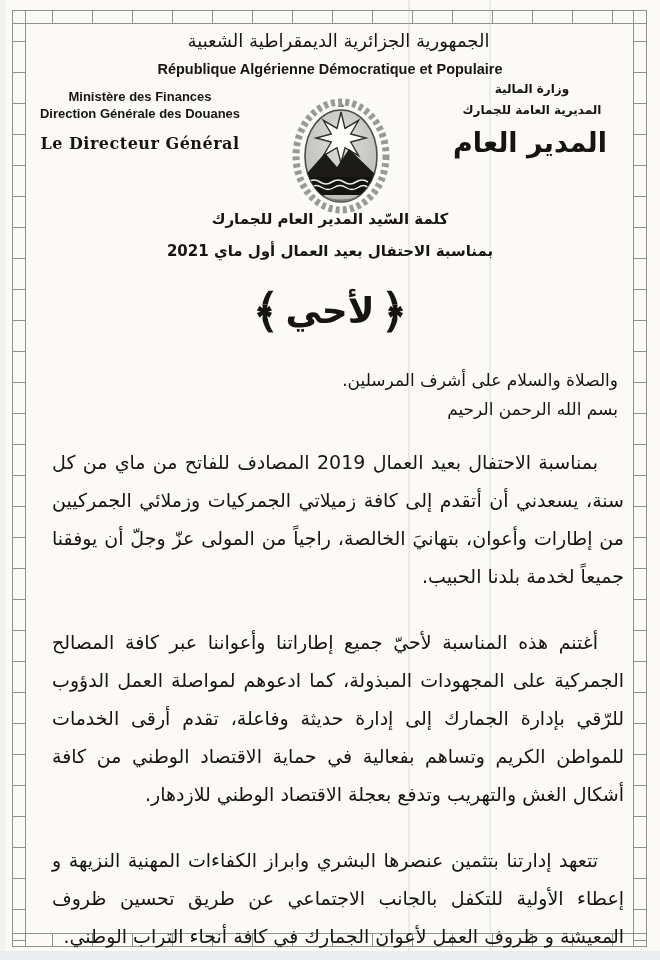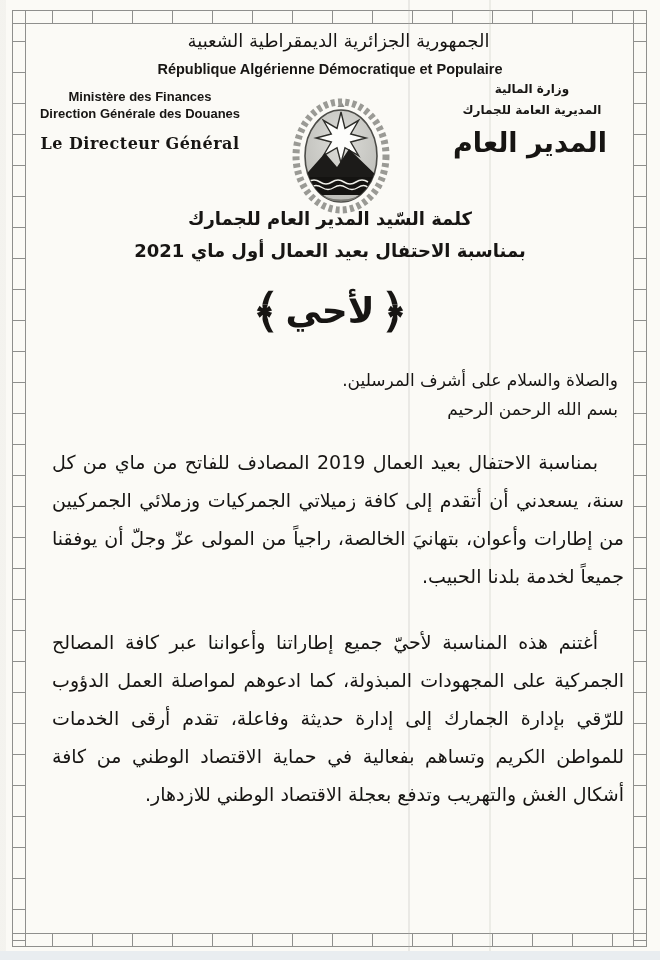--- a/index.html
+++ b/index.html
@@ -57,21 +57,21 @@
   }
   .director-ar {
     position:absolute; top:127px; right:40px; width:180px; text-align:center;
     direction:rtl; font-size:27px; font-weight:bold;
   }
   .logo-wrap { position:absolute; top:97px; left:280px; width:122px; height:120px; }
 
   
   .speech-title {
     position:absolute; top:203px; left:0; right:0; text-align:center;
-    direction:rtl; font-weight:bold; font-size:18px; line-height:32px;
+    direction:rtl; font-weight:bold; font-size:15px; line-height:32px;
   }
   
   .banner {
     position:absolute; top:281px; left:0; right:0;
     display:flex; direction:ltr; justify-content:center; align-items:center; gap:4px;
     font-weight:bold;
   }
   .banner .orn { font-size:46px; line-height:60px; }
   .banner .word { font-size:36px; line-height:60px; padding:0 2px; }
 
@@ -155,15 +155,16 @@
   </div>
 
   <div class="opening">
     <div>والصلاة والسلام على أشرف المرسلين.</div>
     <div>بسم الله الرحمن الرحيم</div>
   </div>
 
   <div class="body-content">
     <p>بمناسبة الاحتفال بعيد العمال 2019 المصادف للفاتح من ماي من كل سنة، يسعدني أن أتقدم إلى كافة زميلاتي الجمركيات وزملائي الجمركيين من إطارات وأعوان، بتهانيَ الخالصة، راجياً من المولى عزّ وجلّ أن يوفقنا جميعاً لخدمة بلدنا الحبيب.</p>
     <p>أغتنم هذه المناسبة لأحيّ جميع إطاراتنا وأعواننا عبر كافة المصالح الجمركية على المجهودات المبذولة، كما ادعوهم لمواصلة العمل الدؤوب للرّقي بإدارة الجمارك إلى إدارة حديثة وفاعلة، تقدم أرقى الخدمات للمواطن الكريم وتساهم بفعالية في حماية الاقتصاد الوطني من كافة أشكال الغش والتهريب وتدفع بعجلة الاقتصاد الوطني للازدهار.</p>
+    <p>تتعهد إدارتنا بتثمين عنصرها البشري وابراز الكفاءات المهنية النزيهة و إعطاء الأولية للتكفل بالجانب الاجتماعي عن طريق تحسين ظروف المعيشة و ظروف العمل لأعوان الجمارك في كافة أنحاء التراب الوطني.</p>
   </div>
 
 </div>
 
 </body></html>

